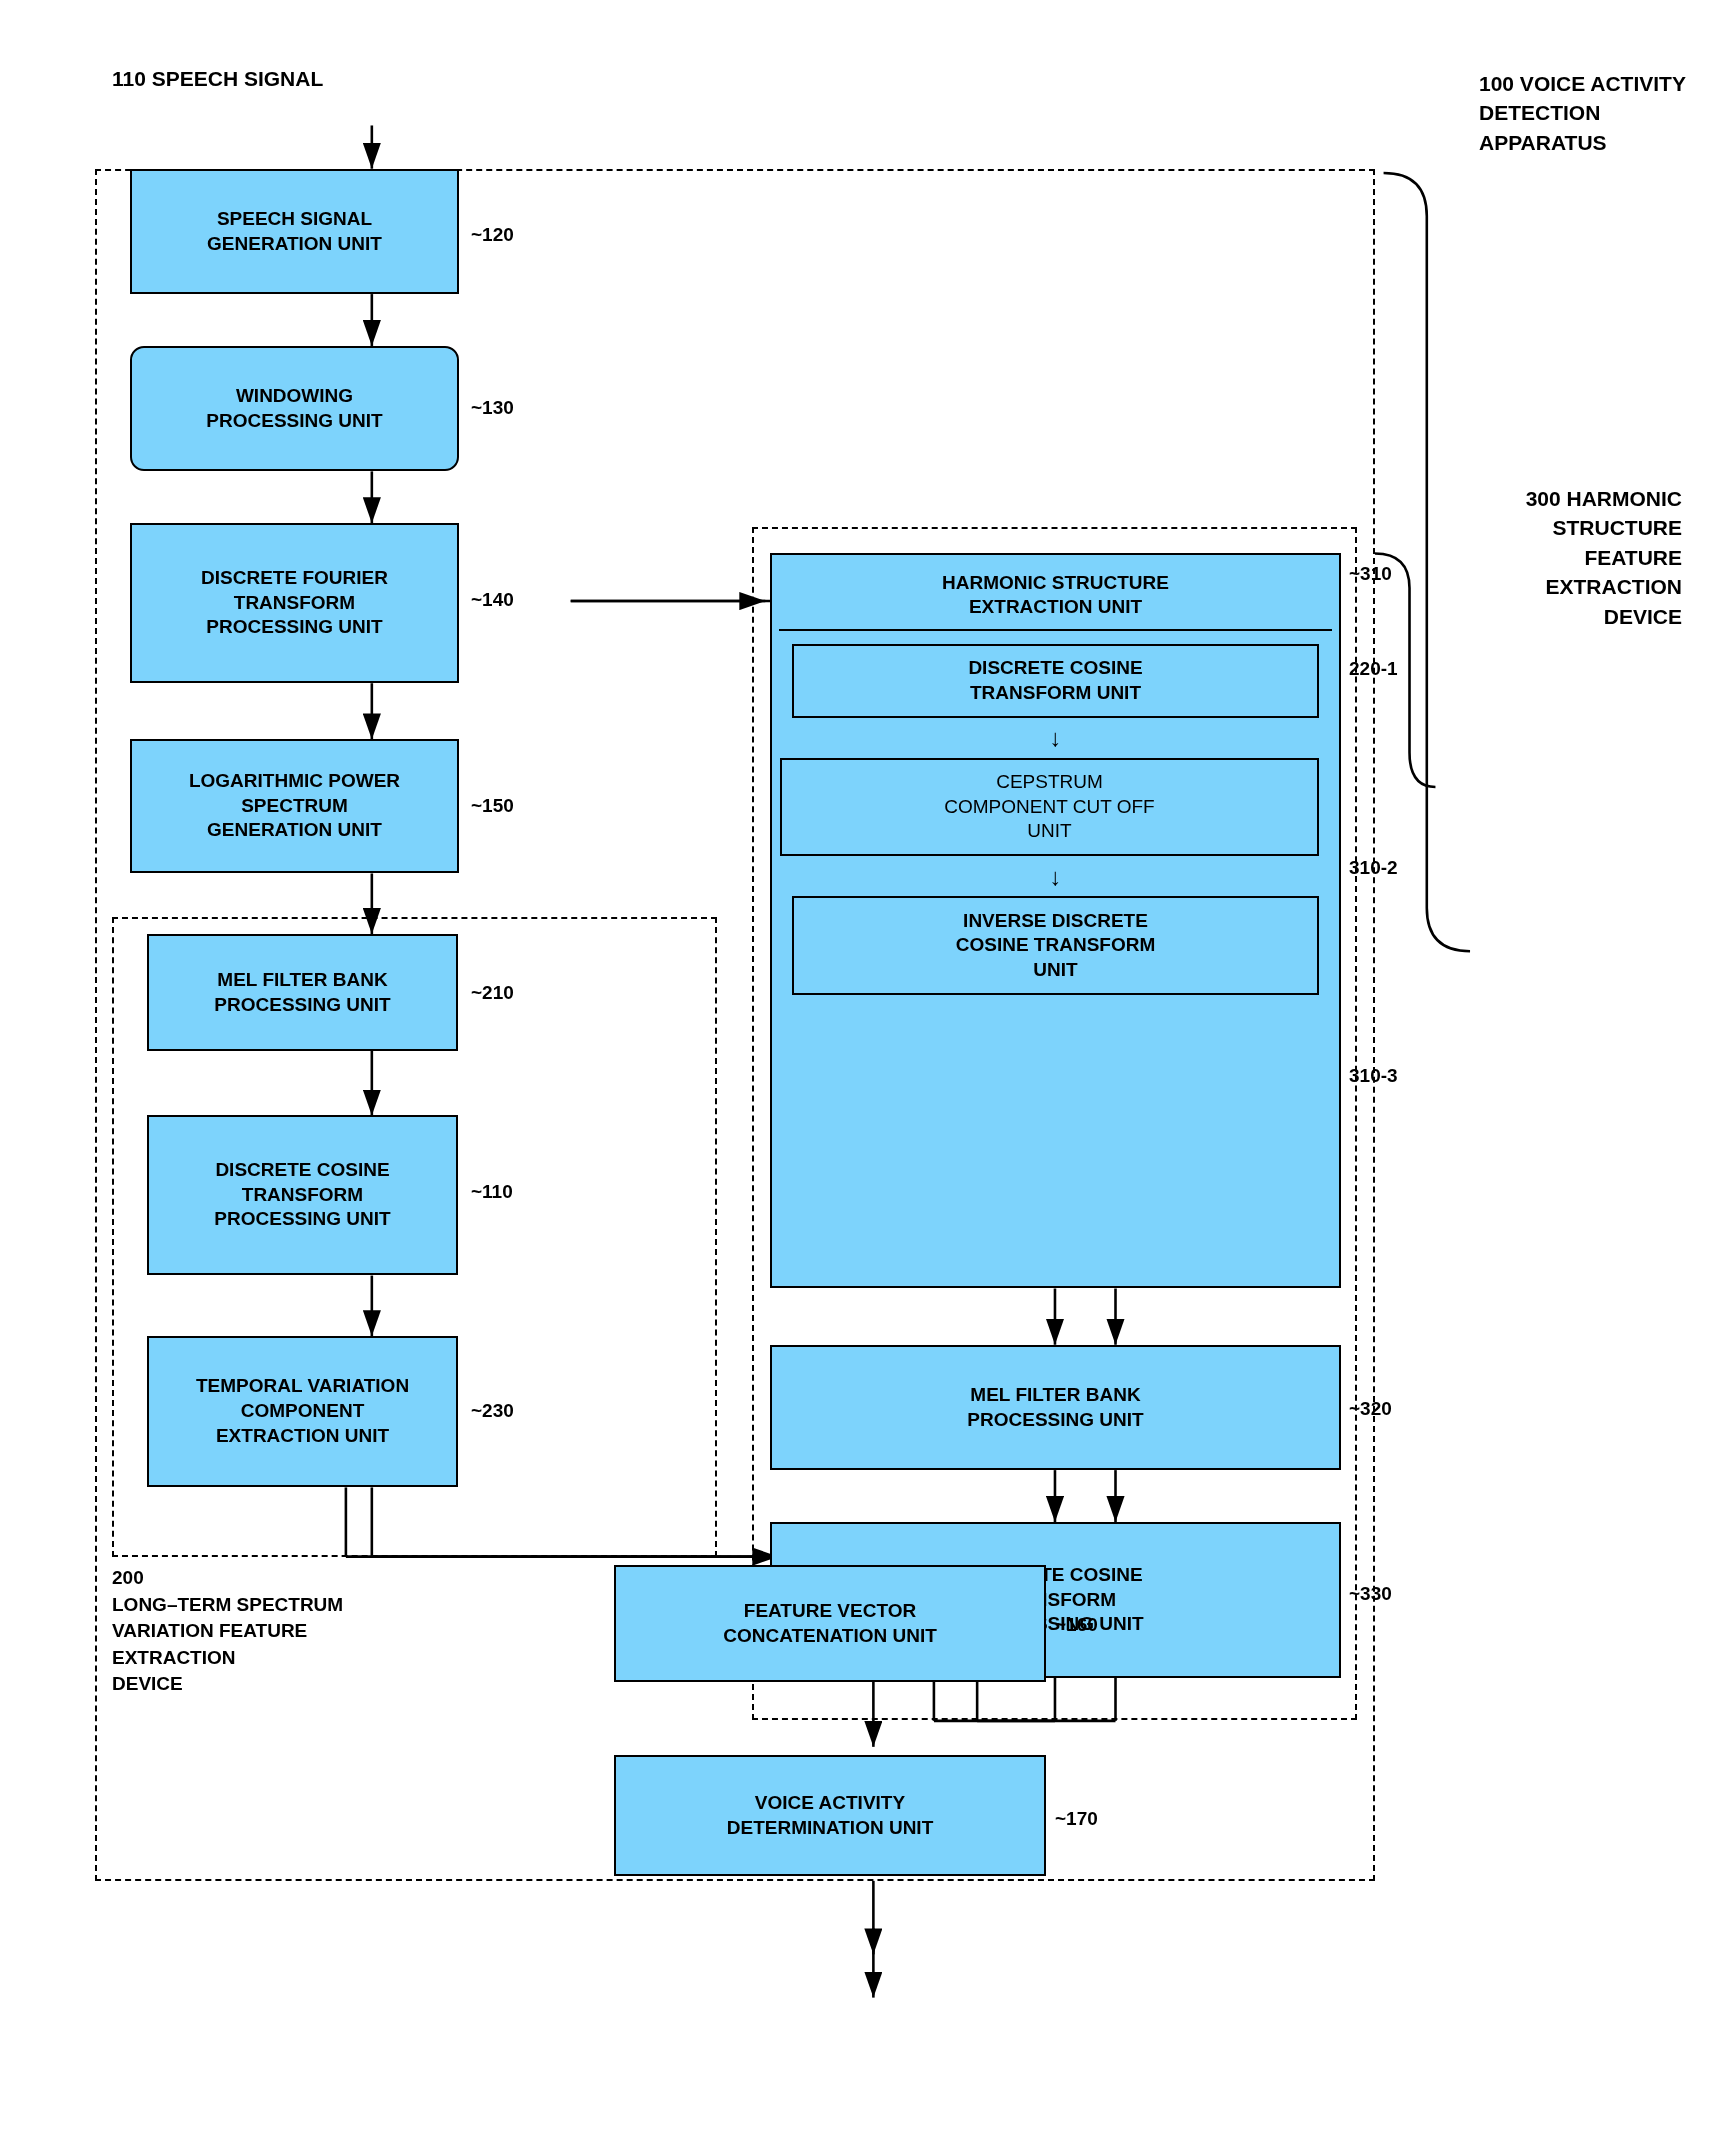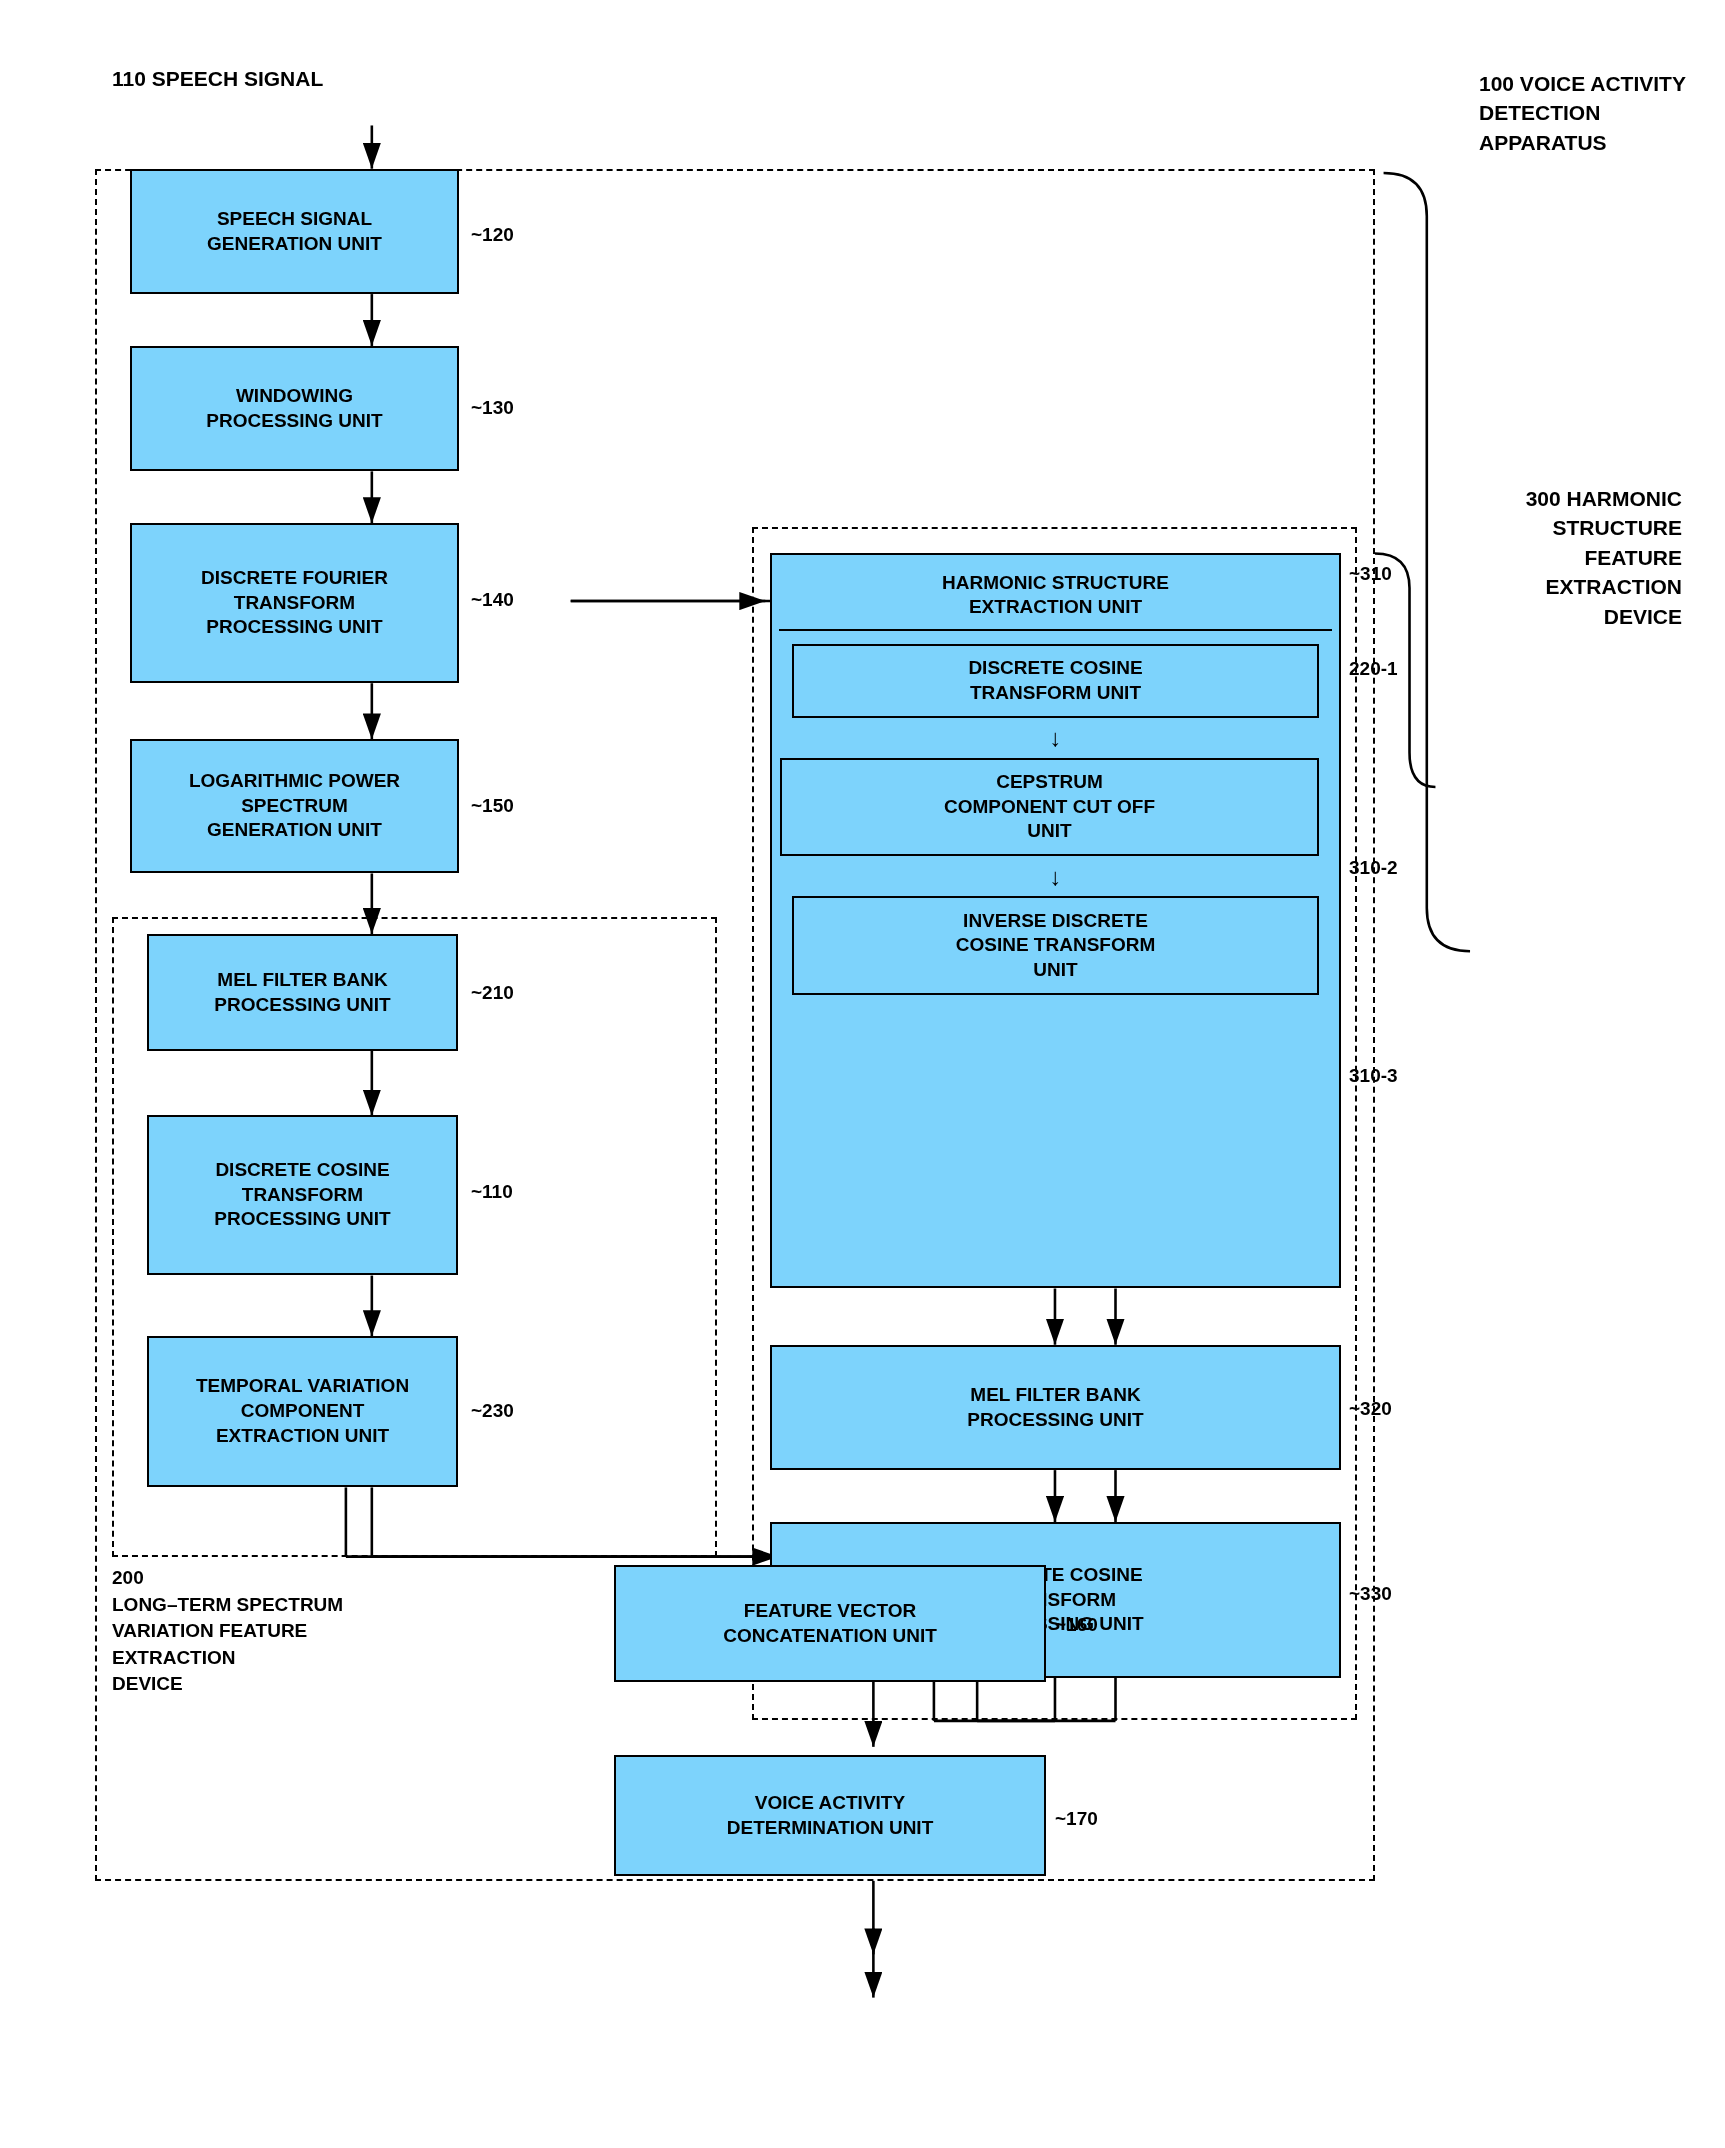--- a/index.html
+++ b/index.html
@@ -119,21 +119,21 @@
     </div>
   </div>
   <div class="label" style="left:471px; top:223px; font-size:19px;">~120</div>
 
   <div class="label" style="left:1479px; top:69px; font-size:21px; line-height:1.4; width:225px;">
     <span>100 VOICE ACTIVITY<br>DETECTION<br>APPARATUS</span>
   </div>
 
   <div class="dashed-box" style="left:95px; top:169px; width:1280px; height:1712px;"></div>
 
-  <div class="block" style="left:130px; top:346px; width:329px; height:125px;">
+  <div class="block" style="left:130px; top:346px; width:329px; height:125px;border-radius:14px;">
     <div>
       <div>WINDOWING<br>PROCESSING UNIT</div>
     </div>
   </div>
   <div class="label" style="left:471px; top:396px; font-size:19px;">~130</div>
 
   <div class="label" style="left:1440px; top:484px; font-size:21px; line-height:1.4; width:242px;text-align:right;">
     <span>300 HARMONIC<br>STRUCTURE<br>FEATURE<br>EXTRACTION<br>DEVICE</span>
   </div>
 
@@ -184,21 +184,21 @@
     <div style="padding:8.6px; font-size:19px; font-weight:bold; text-align:center; border-bottom:2.6px solid #000;">
       <span>HARMONIC STRUCTURE<br>EXTRACTION UNIT</span>
     </div>
 
     <div style="margin:13px 13px 0 13px; border:2.6px solid #000; padding:10.4px; text-align:center; font-size:19px; font-weight:bold; position:relative;">
       <span>DISCRETE COSINE<br>TRANSFORM UNIT</span>
     </div>
 
     <div style="text-align:center; font-size:24px; margin:4.3px 0;">↓</div>
 
-    <div style="margin:0 13px 0 1px; border:2.6px solid #000; padding:10.4px; text-align:center; font-size:19px; font-weight:bold;">
+    <div style="margin:0 13px 0 1px; border:2.6px solid #000; padding:10.4px; text-align:center; font-size:19px; font-weight:normal;">
       <span>CEPSTRUM<br>COMPONENT CUT OFF<br>UNIT</span>
     </div>
 
     <div style="text-align:center; font-size:24px; margin:4.3px 0;">↓</div>
 
     <div style="margin:0 13px 13px 13px; border:2.6px solid #000; padding:10.4px; text-align:center; font-size:19px; font-weight:bold;">
       <span>INVERSE DISCRETE<br>COSINE TRANSFORM<br>UNIT</span>
     </div>
   </div>
   <div class="label" style="left:1349px; top:562px; font-size:19px;">~310</div>

